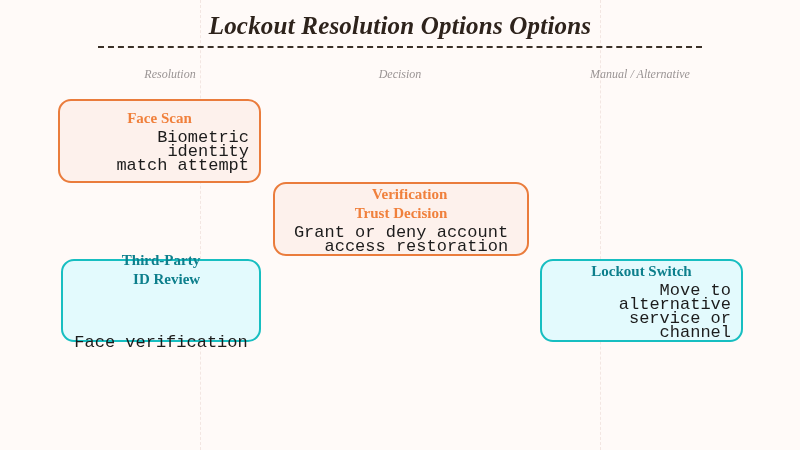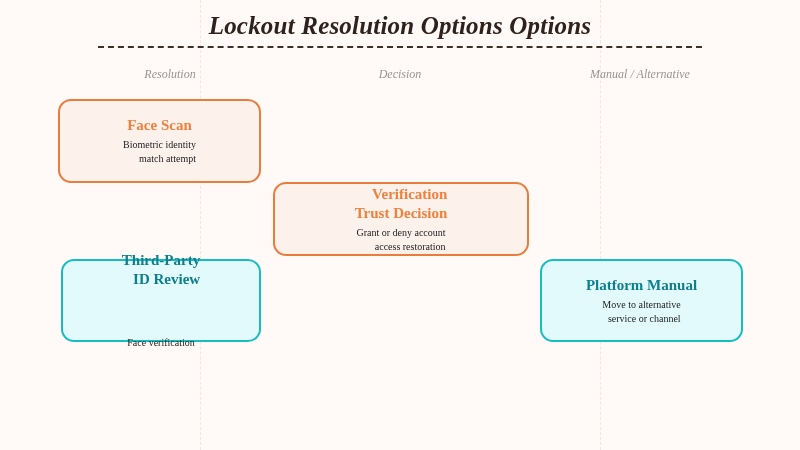--- a/index.html
+++ b/index.html
@@ -88,22 +88,22 @@
     padding: 6px 10px;
   }
   .card .card-title {
     font-family: "Liberation Serif", "DejaVu Serif", serif;
     font-weight: bold;
     font-size: 15px;
     line-height: 19px;
     white-space: pre-line;
   }
   .card .card-desc {
-    font-family: Liberation Serif, serif;
-    font-size: 10px;
+    font-family: Liberation Mono, monospace;
+    font-size: 17px;
     line-height: 14px;
     color: #1c1c1c;
     margin-top: 3px;
     white-space: pre-line;
   }
 
   .card.orange {
     background: #fdf1ec;
     border: 2px solid #ea7c3c;
   }
@@ -158,18 +158,18 @@
 access restoration</div>
   </div>
 
   <div class="card teal" id="card-third-party">
     <div class="card-title">Third-Party
 ID Review</div>
     <div class="card-desc">Face verification</div>
   </div>
 
   <div class="card teal" id="card-platform-switch">
-    <div class="card-title">Platform Manual</div>
+    <div class="card-title">Lockout Switch</div>
     <div class="card-desc">Move to alternative
 service or channel</div>
   </div>
 
 </div>
 
 </body></html>

